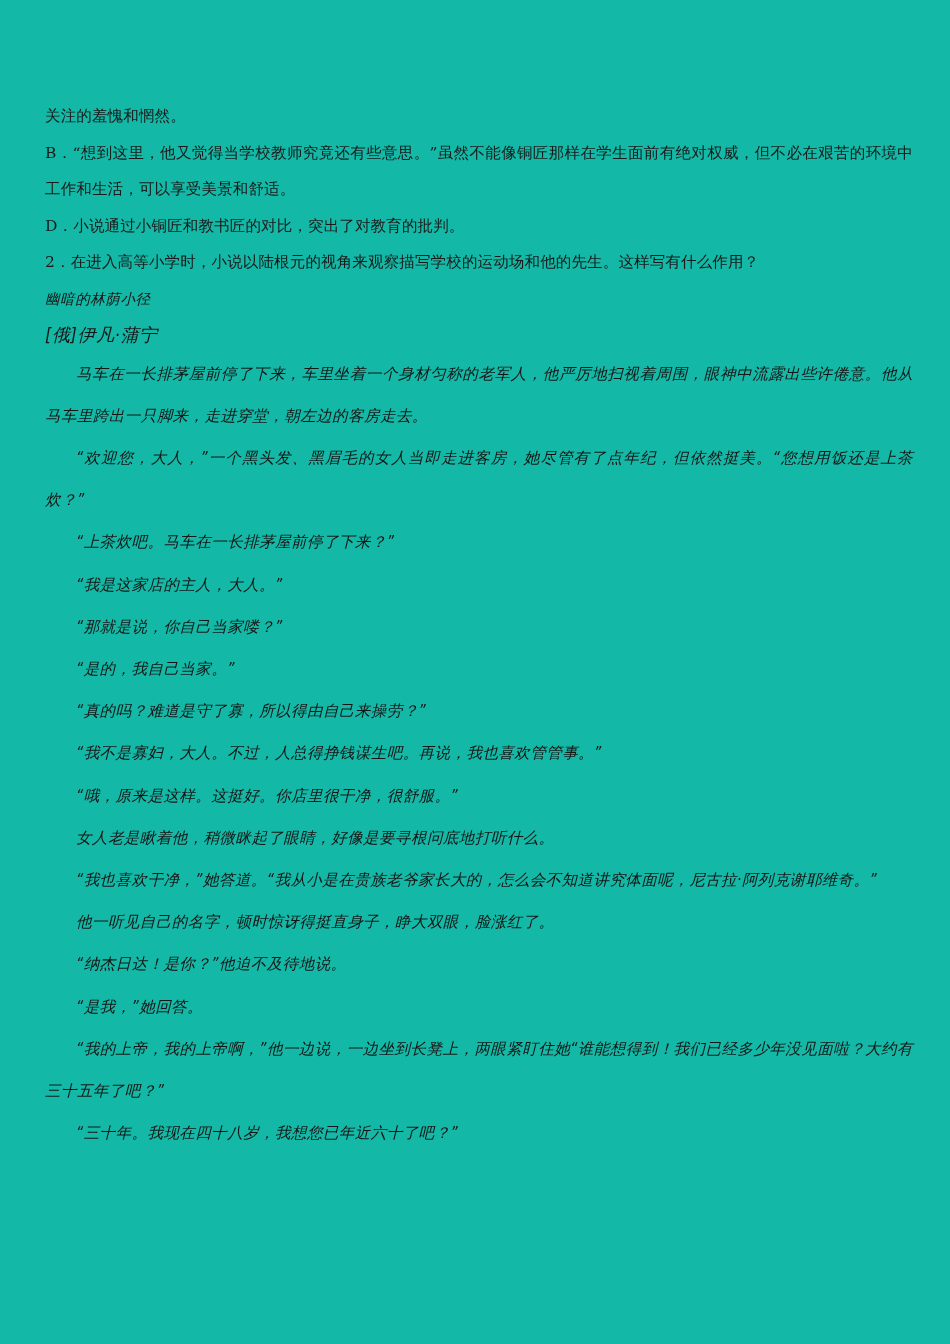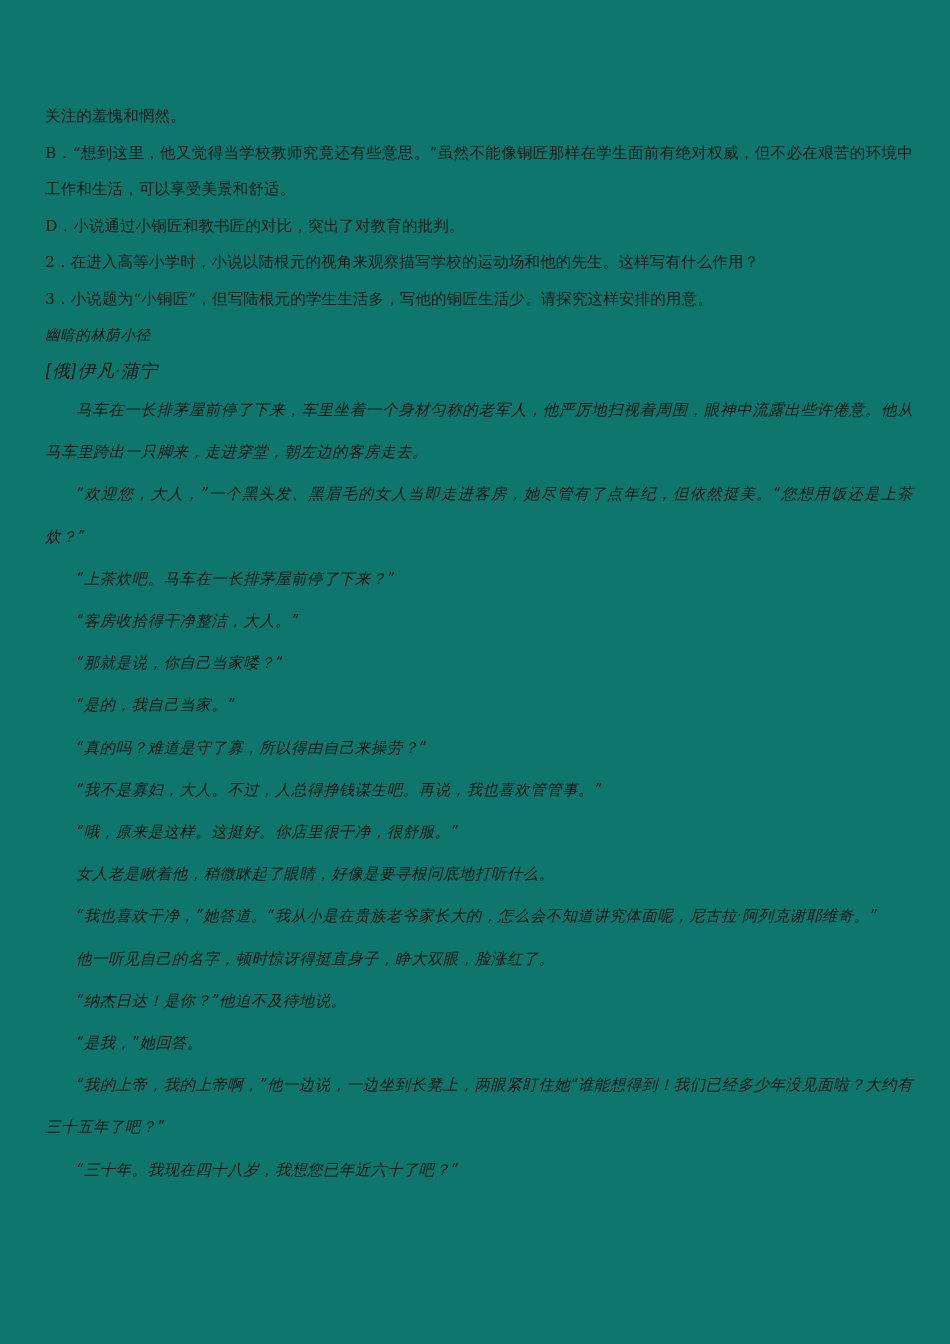--- a/index.html
+++ b/index.html
@@ -16,21 +16,21 @@
     color: #000000;
     -webkit-font-smoothing: antialiased;
   }
 
   .page {
     position: absolute;
     left: 0;
     top: 0;
     width: 950px;
     height: 1344px;
-    background: #0f766e;
+    background: #14b8a6;
   }
 
   .content {
     position: absolute;
     left: 45px;
     top: 98px;
     width: 868px;
   }
 
   
@@ -104,34 +104,33 @@
 
       <p class="lead-line">关注的羞愧和惘然。</p>
 
       <p class="opt-line"><span>B．</span><span>“想到这里，他又觉得当学校教师究竟还有些意思。”虽然不能像铜匠那样在学生面前有绝对权威，但不必在艰苦的环境中工作和生活，可以享受美景和舒适。</span></p>
 
 
       <p class="opt-line"><span>D．</span><span>小说通过小铜匠和教书匠的对比，突出了对教育的批判。</span></p>
 
       <p class="q-line"><span>2．</span><span>在进入高等小学时，小说以陆根元的视角来观察描写学校的运动场和他的先生。这样写有什么作用？</span></p>
 
-      <p class="q-line"><span>3．</span><span>小说题为“小铜匠”，但写陆根元的学生生活多，写他的铜匠生活少。请探究这样安排的用意。</span></p>
 
     </div>
 
     <div class="kaiti">
       <p class="story-title">幽暗的林荫小径</p>
       <p class="story-author">[俄]伊凡·蒲宁</p>
     </div>
 
     <div class="kaiti narrative">
       <p>马车在一长排茅屋前停了下来，车里坐着一个身材匀称的老军人，他严厉地扫视着周围，眼神中流露出些许倦意。他从马车里跨出一只脚来，走进穿堂，朝左边的客房走去。</p>
       <p>“欢迎您，大人，”一个黑头发、黑眉毛的女人当即走进客房，她尽管有了点年纪，但依然挺美。“您想用饭还是上茶炊？”</p>
       <p>“上茶炊吧。马车在一长排茅屋前停了下来？”</p>
-      <p>“客房收拾得干净整洁，大人。”</p>
+      <p>“我是这家店的主人，大人。”</p>
       <p>“那就是说，你自己当家喽？”</p>
       <p>“是的，我自己当家。”</p>
       <p>“真的吗？难道是守了寡，所以得由自己来操劳？”</p>
       <p>“我不是寡妇，大人。不过，人总得挣钱谋生吧。再说，我也喜欢管管事。”</p>
       <p>“哦，原来是这样。这挺好。你店里很干净，很舒服。”</p>
       <p>女人老是瞅着他，稍微眯起了眼睛，好像是要寻根问底地打听什么。</p>
       <p>“我也喜欢干净，”她答道。“我从小是在贵族老爷家长大的，怎么会不知道讲究体面呢，尼古拉·阿列克谢耶维奇。”</p>
       <p>他一听见自己的名字，顿时惊讶得挺直身子，睁大双眼，脸涨红了。</p>
       <p>“纳杰日达！是你？”他迫不及待地说。</p>
       <p>“是我，”她回答。</p>

